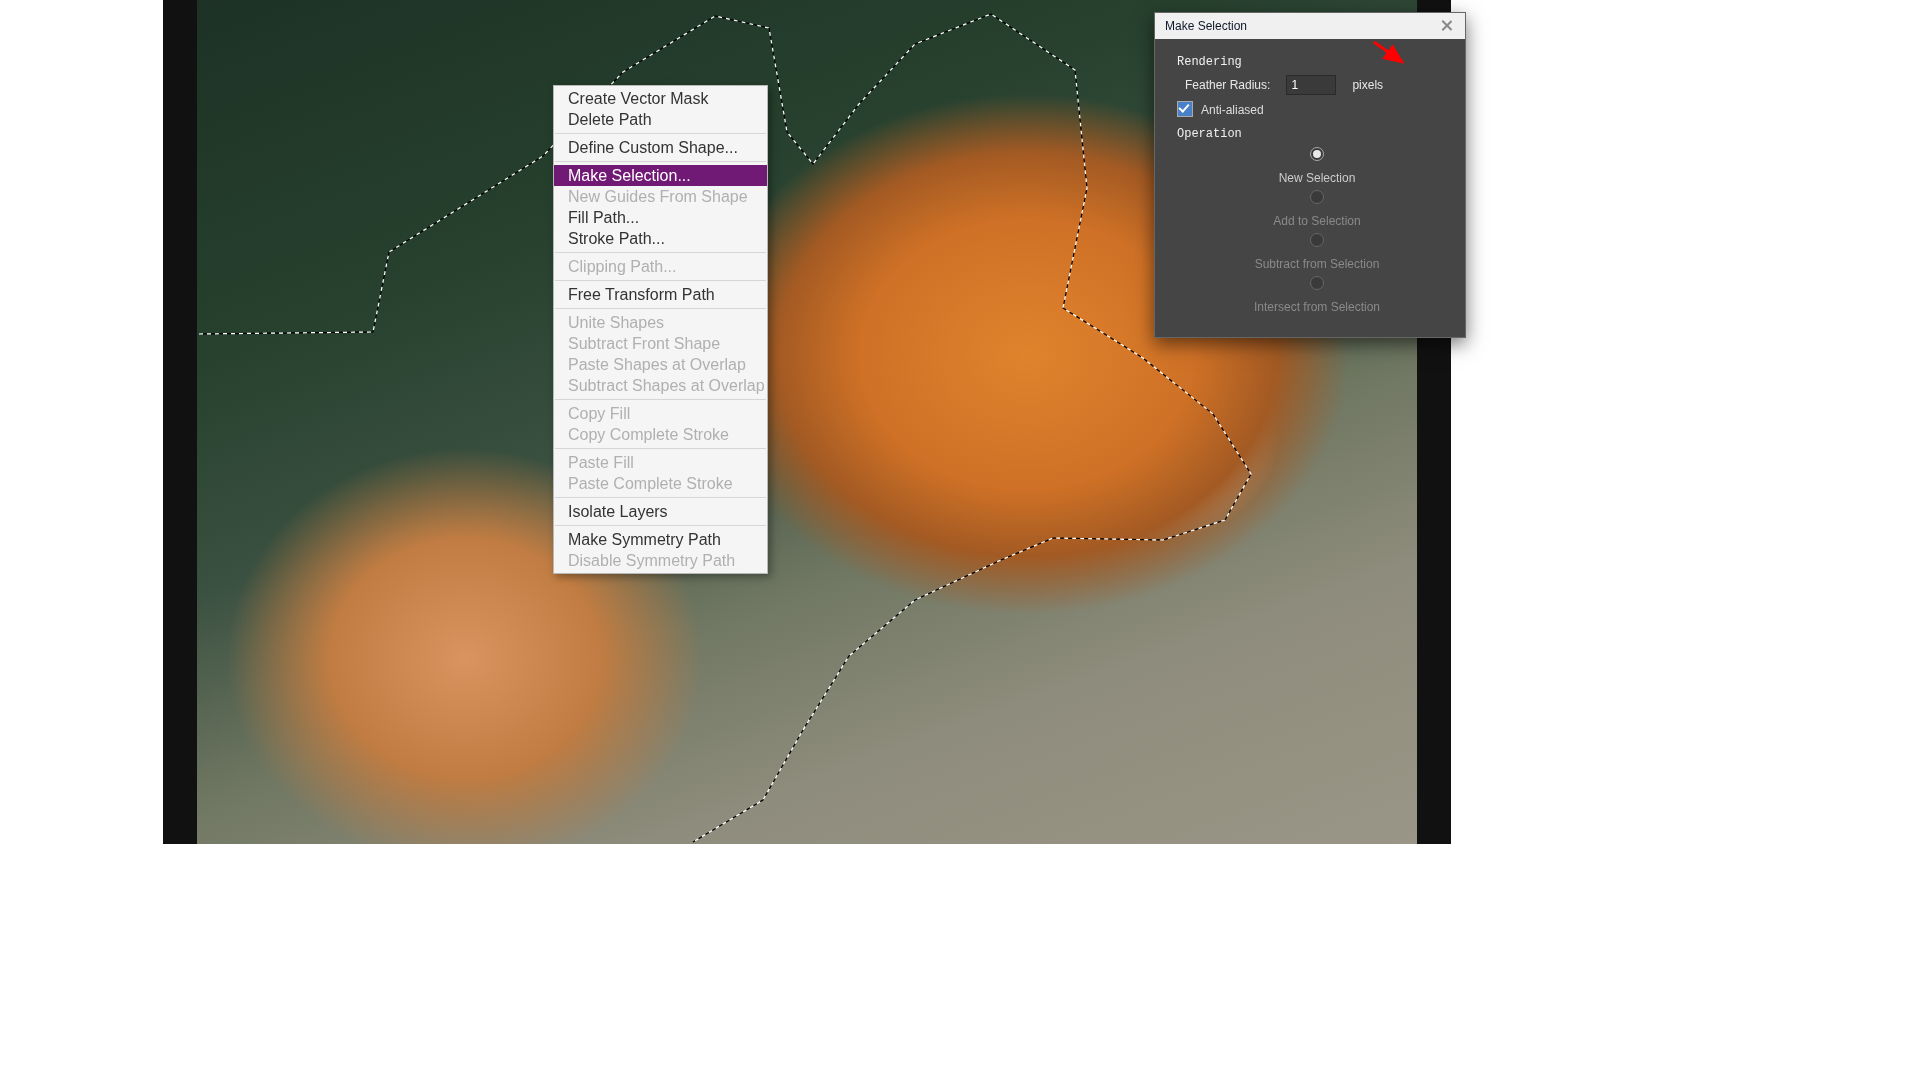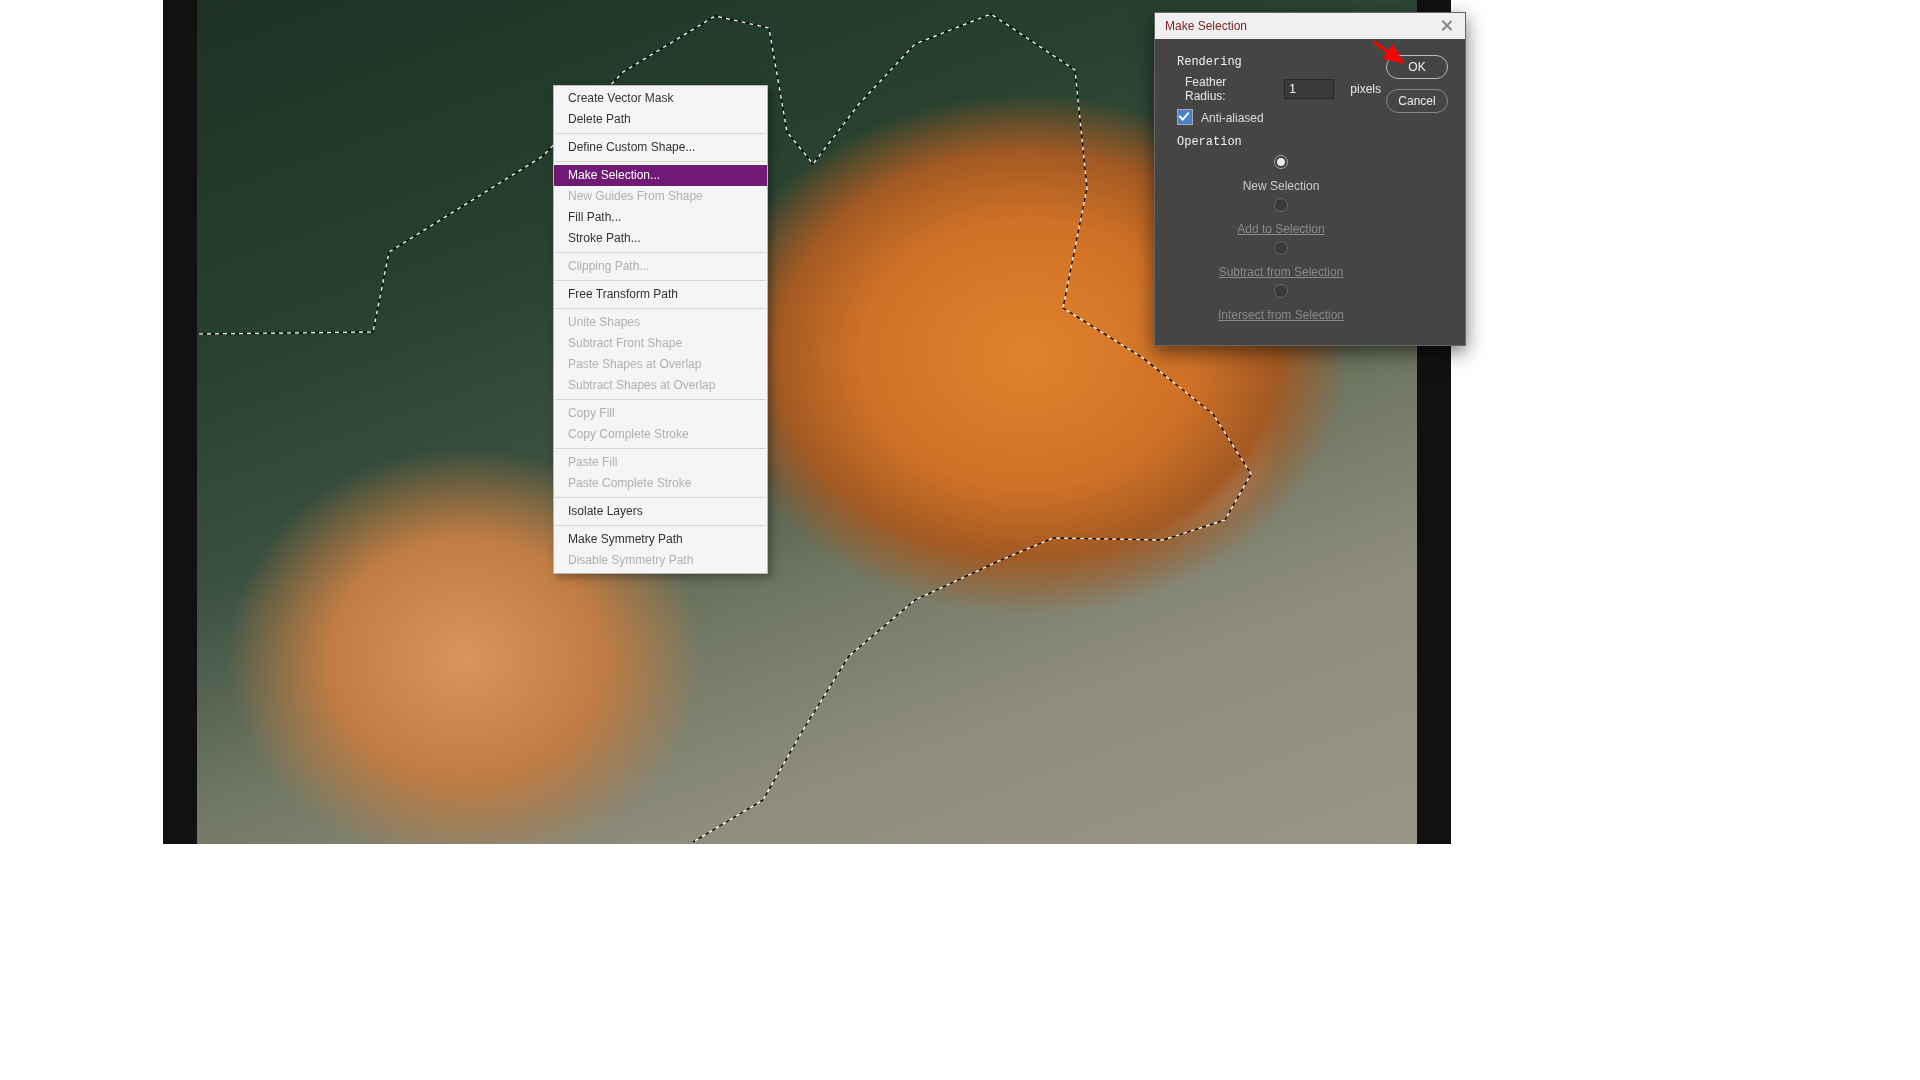--- a/index.html
+++ b/index.html
@@ -55,21 +55,21 @@
 
   
   .context-menu {
     position: absolute;
     left: 390px;  
     top: 85px;
     width: 213px;
     background: #f5f5f5;
     border: 1px solid #b8b8b8;
     box-shadow: 3px 3px 8px rgba(0,0,0,.35);
-    font-size: 12px;
+    font-size: 16px;
     color: #333;
     padding: 2px 0;
   }
   .context-menu .item {
     padding: 3px 14px;
     white-space: nowrap;
     line-height: 15px;
   }
   .context-menu .item.disabled { color: #b0b0b0; }
   .context-menu .item.selected {
@@ -90,21 +90,21 @@
     width: 310px;
     background: #454545;
     border: 1px solid #666;
     box-shadow: 0 6px 18px rgba(0,0,0,.55);
     color: #ddd;
     font-size: 12px;
   }
   .dialog .titlebar {
     height: 26px;
     background: #f0f0f0;
-    color: #7f1d1d;
+    color: #0f172a;
     display: flex;
     align-items: center;
     padding: 0 10px;
     font-size: 12px;
     justify-content: space-between;
   }
   .dialog .titlebar .close {
     width: 16px; height: 16px;
     position: relative;
     color: #777;
@@ -161,21 +161,21 @@
     content:""; position:absolute;
     left:3px; top:0px; width:4px; height:8px;
     border:2px solid #fff; border-top:none; border-left:none;
     transform:rotate(42deg);
   }
 
   .dialog .radio-row{
     display:flex; align-items:center; gap:10px;
     padding-left:14px; margin:5px 0; color:#ccc;flex-direction:column;
   }
-  .dialog .radio-row.disabled{ color:#8a8a8a;text-decoration:underline; }
+  .dialog .radio-row.disabled{ color:#8a8a8a; }
   .dialog .radio{
     width:12px; height:12px; border:1px solid #aaa; border-radius:50%;
     display:inline-block; position:relative; background:#3a3a3a;
   }
   .dialog .radio.on::after{
     content:""; position:absolute; left:2px; top:2px;
     width:8px; height:8px; border-radius:50%; background:#e8e8e8;
   }
   .dialog .radio.off{ border-color:#666; }
 
@@ -327,24 +327,20 @@
         </div>
         <div class="radio-row disabled">
           <span class="radio off"></span>
           <span>Subtract from Selection</span>
         </div>
         <div class="radio-row disabled">
           <span class="radio off"></span>
           <span>Intersect from Selection</span>
         </div>
       </div>
-      <div class="buttons">
-        <button class="pill primary">OK</button>
-        <button class="pill">Cancel</button>
-      </div>
     </div>
   </div>
 
   <div class="arrow">
     <svg width="40" height="40">
       <defs>
         <marker id="ah" markerWidth="8" markerHeight="8" refX="6" refY="3" orient="auto">
           <path d="M0,0 L7,3 L0,6 Z" fill="#ff0000"></path>
         </marker>
       </defs>

